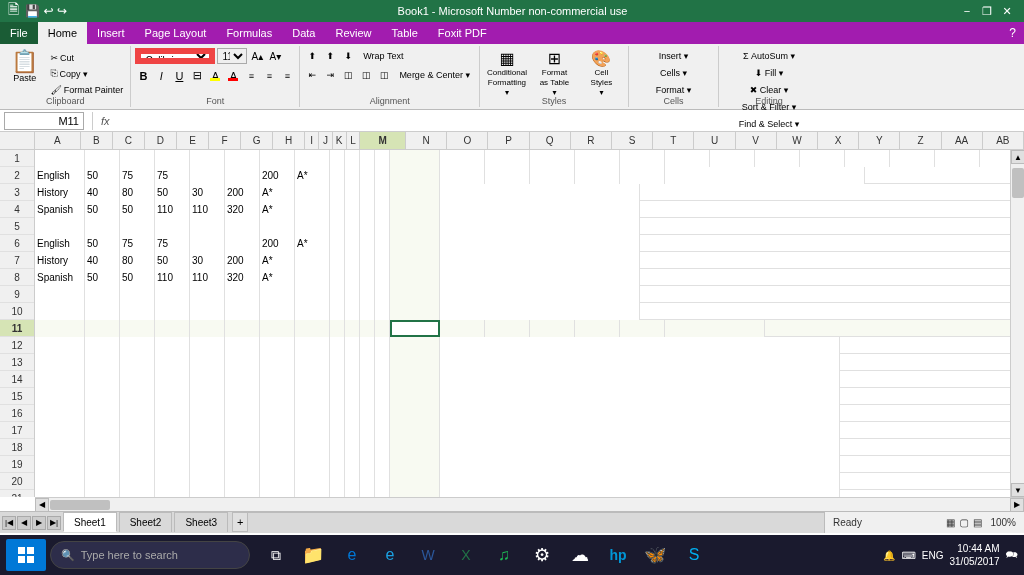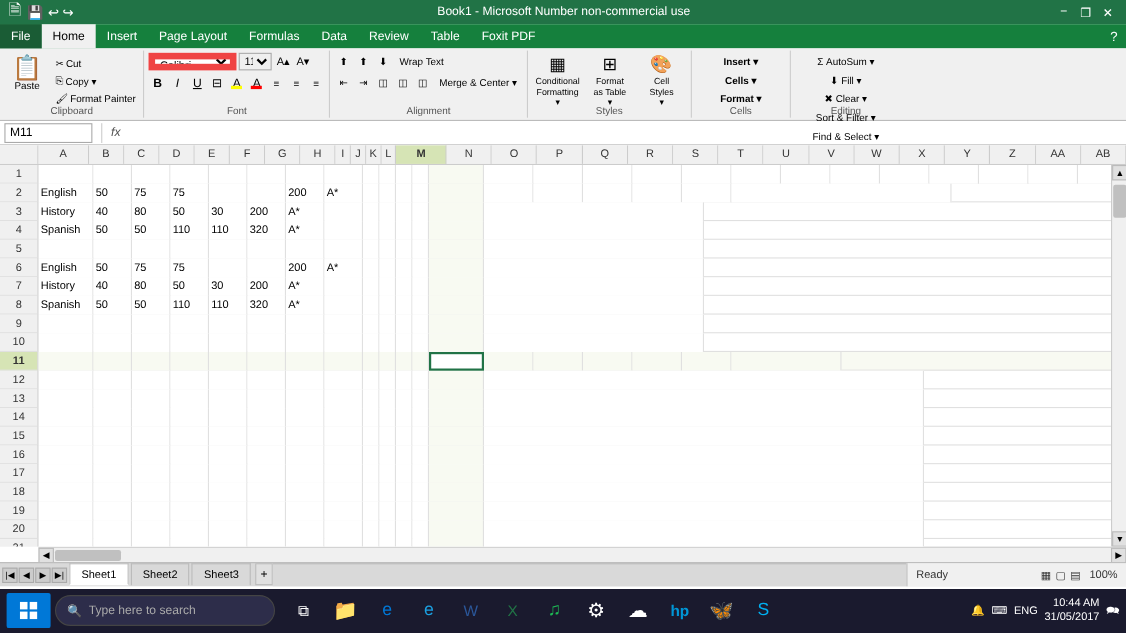--- a/index.html
+++ b/index.html
@@ -24,21 +24,21 @@
       border: none;
       color: white;
       font-size: 11px;
       cursor: pointer;
       display: flex; align-items: center; justify-content: center;
     }
 
     
     .ribbon-tabs {
       display: flex;
-      background: #15803d;
+      background: #a21caf;
       height: 22px;
     }
     .ribbon-tab {
       padding: 3px 10px;
       font-size: 11px;
       color: white;
       cursor: pointer;
       display: flex; align-items: center;
     }
     .ribbon-tab.active {
@@ -89,20 +89,21 @@
       border-bottom: 1px solid #ccc;
       background: #fff;
     }
     .name-box {
       width: 80px;
       border: 1px solid #aaa;
       height: 18px;
       font-size: 11px;
       padding: 0 4px;
       margin: 2px 4px;
+      text-align: right;
     }
     .formula-bar-sep {
       width: 1px; height: 18px;
       background: #ccc;
       margin: 0 4px;
     }
     .formula-icon {
       font-size: 11px;
       color: #555;
       margin: 0 4px;
@@ -429,21 +430,21 @@
       <div class="cond-format-btn">
         <span style="font-size:16px;">🎨</span>
         <span style="font-size:8px;text-align:center;line-height:1.2;">Cell<br>Styles</span>
         <span style="font-size:8px;">▾</span>
       </div>
     </div>
     <div class="ribbon-group-label">Styles</div>
   </div>
 
   <div class="ribbon-group cells-group">
-    <div class="ribbon-group-content" style="flex-direction:column;gap:1px;padding-bottom:14px;font-weight:bold;">
+    <div class="ribbon-group-content" style="flex-direction:column;gap:1px;padding-bottom:14px;">
       <div class="small-btn" style="height:16px;">Insert ▾</div>
       <div class="small-btn" style="height:16px;">Cells ▾</div>
       <div class="small-btn" style="height:16px;">Format ▾</div>
     </div>
     <div class="ribbon-group-label">Cells</div>
   </div>
 
   <div class="ribbon-group editing-group" style="border-right:none;">
     <div class="ribbon-group-content" style="flex-direction:column;gap:1px;padding-bottom:14px;">
       <div class="small-btn" style="height:16px;">Σ AutoSum ▾</div>

